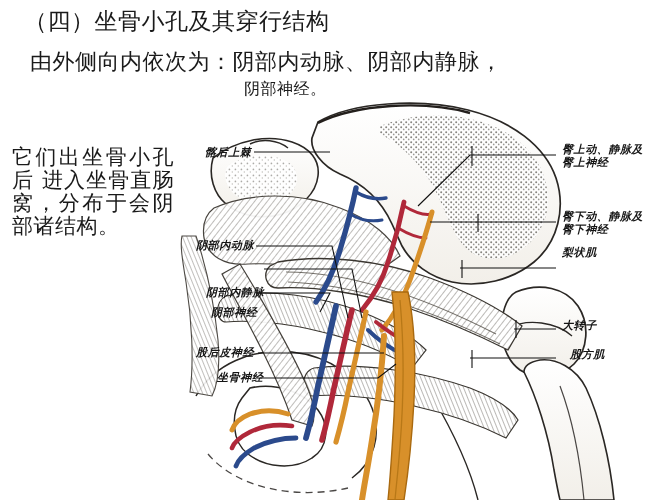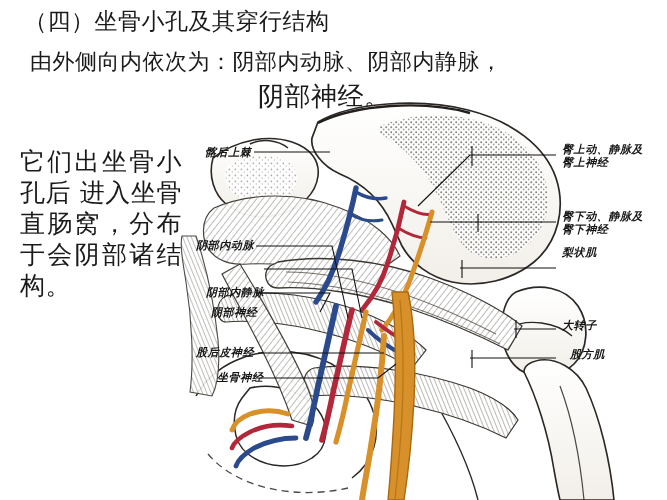--- a/index.html
+++ b/index.html
@@ -14,26 +14,26 @@
 
   #title{
     position:absolute;left:24px;top:6px;
     font-size:23px;letter-spacing:0.5px;white-space:nowrap;
   }
   #lead-1{
     position:absolute;left:30px;top:47px;
     font-size:22px;letter-spacing:0.5px;white-space:nowrap;
   }
   #lead-2{
-    position:absolute;left:258px;top:79px;
-    font-size:26px;letter-spacing:0.5px;white-space:nowrap;
+    position:absolute;left:244px;top:79px;
+    font-size:16px;letter-spacing:0.5px;white-space:nowrap;
   }
   #body-para{
-    position:absolute;left:20px;top:146px;width:162px;
-    font-size:25px;line-height:31px;letter-spacing:0.5px;
+    position:absolute;left:12px;top:146px;width:162px;
+    font-size:21px;line-height:23px;letter-spacing:0.5px;
     text-align:justify;
   }
 
   #figure{position:absolute;left:0;top:96px;width:667px;height:404px;}
   #figure svg{display:block;}
 
   .lbl{
     position:absolute;font-size:11px;line-height:13px;
     color:#151515;white-space:nowrap;letter-spacing:0.6px;
     font-weight:700;

